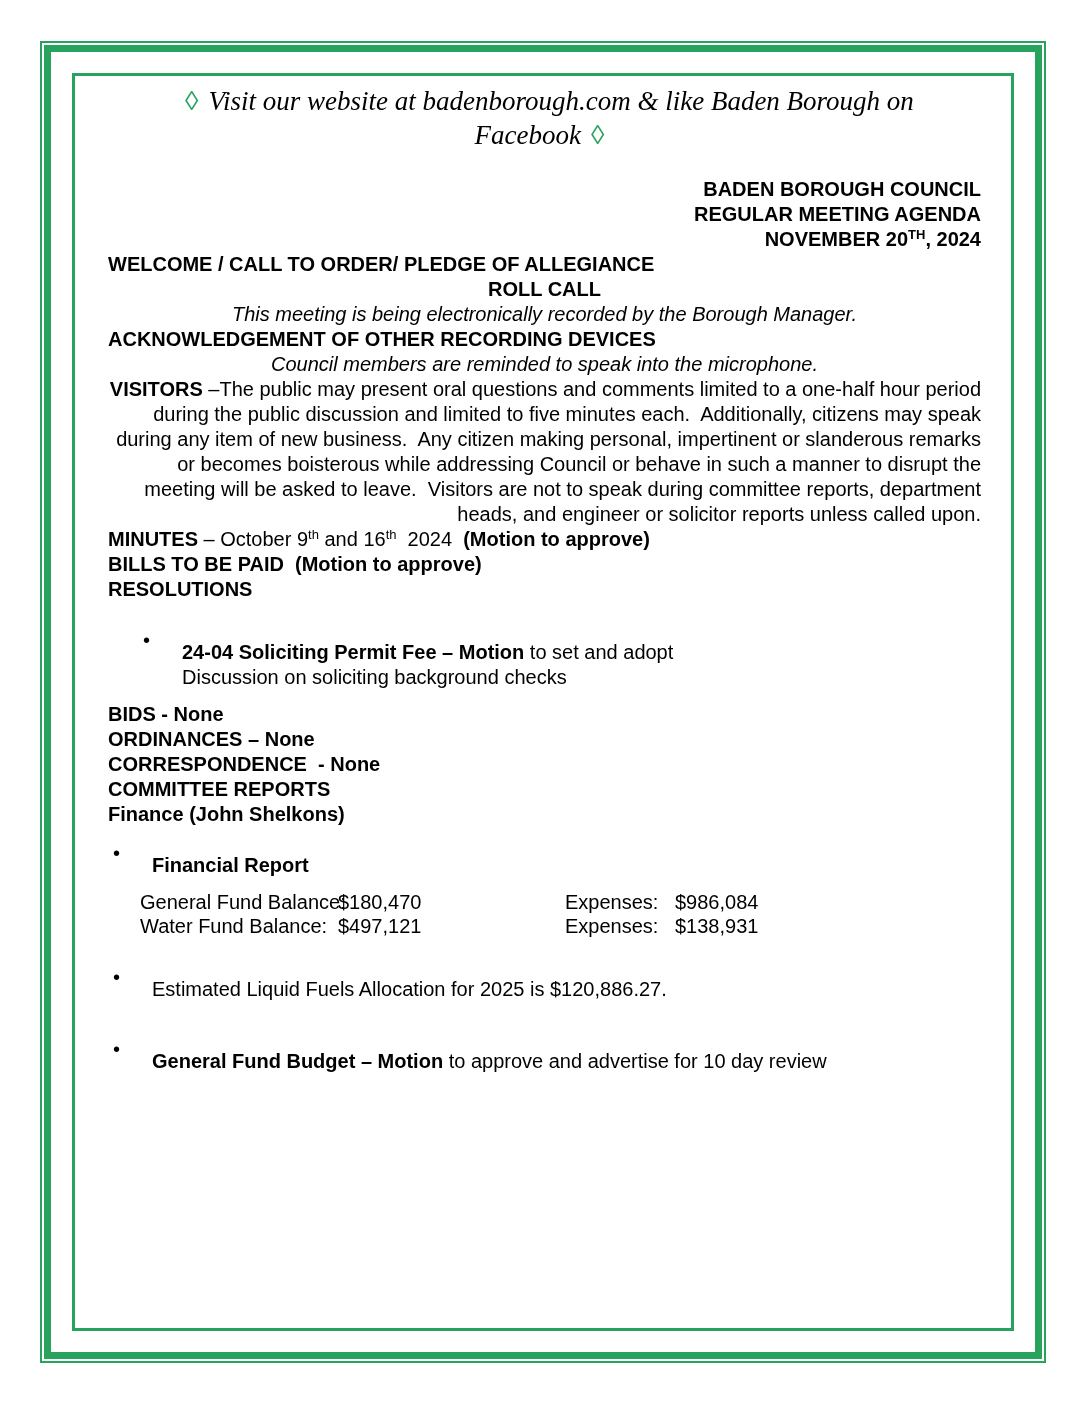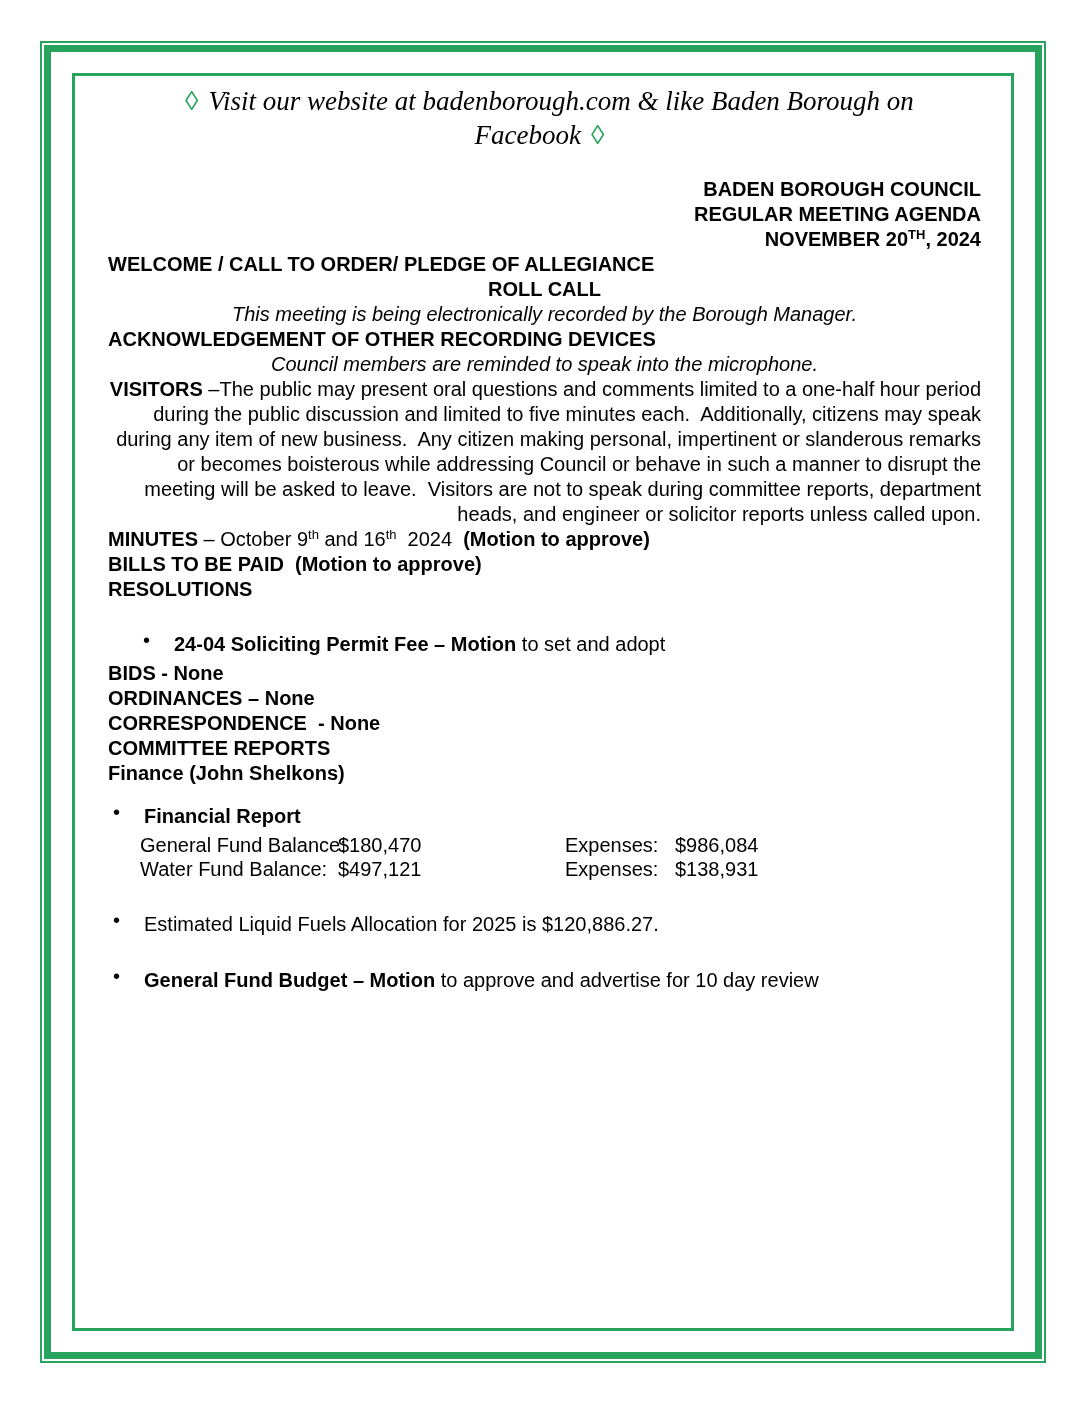--- a/index.html
+++ b/index.html
@@ -39,21 +39,21 @@
   .mt-welcome{margin-top:24px;} .mt-rollcall{margin-top:17px;text-align:center;} .mt-note1{margin-top:17px;}
   .mt-ack{margin-top:28px;} .mt-note2{margin-top:18px;} .mt-agenda{margin-top:24px;}
   .mt-visitors{margin-top:23px; line-height:25.5px;text-align:right;} .mt-minutes{margin-top:15px;}
   .mt-bills{margin-top:35px;} .mt-resolutions{margin-top:36px;}
   .mt-ordinances{margin-top:22px;} .mt-bids{margin-top:24px;} .mt-corr{margin-top:24px;}
   .mt-comm{margin-top:24px;} .mt-finance{margin-top:18px;}
 
   
   .brow { display:flex; align-items:flex-start; }
   .brow .bullet { flex:0 0 27px; line-height:25px; }
-  .brow .btxt { margin:4px; line-height:25px; white-space:pre-wrap; }
+  .brow .btxt { margin:12px; line-height:25px; white-space:pre-wrap; }
   .res-item { margin-top:26px; margin-left:35px; }
   .com-item { margin-left:5px; }
   .fin-block { margin-top:14px; }
   .liquid { margin-top:27px; }
   .budget { margin-top:23px; }
 
   
   .fin-row { margin-left:32px; line-height:24px; white-space:pre; }
   .fin-row .fl { display:inline-block; width:198px; }
   .fin-row .fv { display:inline-block; width:227px; }
@@ -89,21 +89,21 @@
         <p class="line mt-visitors"><span class="bold">VISITORS</span><span> –The public may present oral questions and comments limited to a one-half hour period during the public discussion and limited to five minutes each.  Additionally, citizens may speak during any item of new business.  Any citizen making personal, impertinent or slanderous remarks or becomes boisterous while addressing Council or behave in such a manner to disrupt the meeting will be asked to leave.  Visitors are not to speak during committee reports, department heads, and engineer or solicitor reports unless called upon.</span></p>
 
         <p class="line mt-minutes"><span class="bold">MINUTES</span><span> – October 9</span><sup class="sp">th</sup><span> and 16</span><sup class="sp">th</sup><span>  2024  </span><span class="bold">(Motion to approve)</span></p>
 
         <p class="line bold mt-bills">BILLS TO BE PAID  (Motion to approve)</p>
 
         <p class="line bold mt-resolutions">RESOLUTIONS</p>
 
         <div class="brow res-item">
             <span class="bullet">•</span>
-            <p class="btxt"><span class="bold">24-04 Soliciting Permit Fee – Motion</span><span> to set and adopt</span><br></p>
+            <p class="btxt"><span class="bold">24-04 Soliciting Permit Fee – Motion</span><span> to set and adopt</span><br><span>Discussion on soliciting background checks</span></p>
           </div>
 
         <p class="line bold mt-bids">BIDS - None</p>
 
         <p class="line bold mt-ordinances">ORDINANCES – None</p>
 
         <p class="line bold mt-corr">CORRESPONDENCE  - None</p>
 
         <p class="line bold mt-comm">COMMITTEE REPORTS</p>
 

